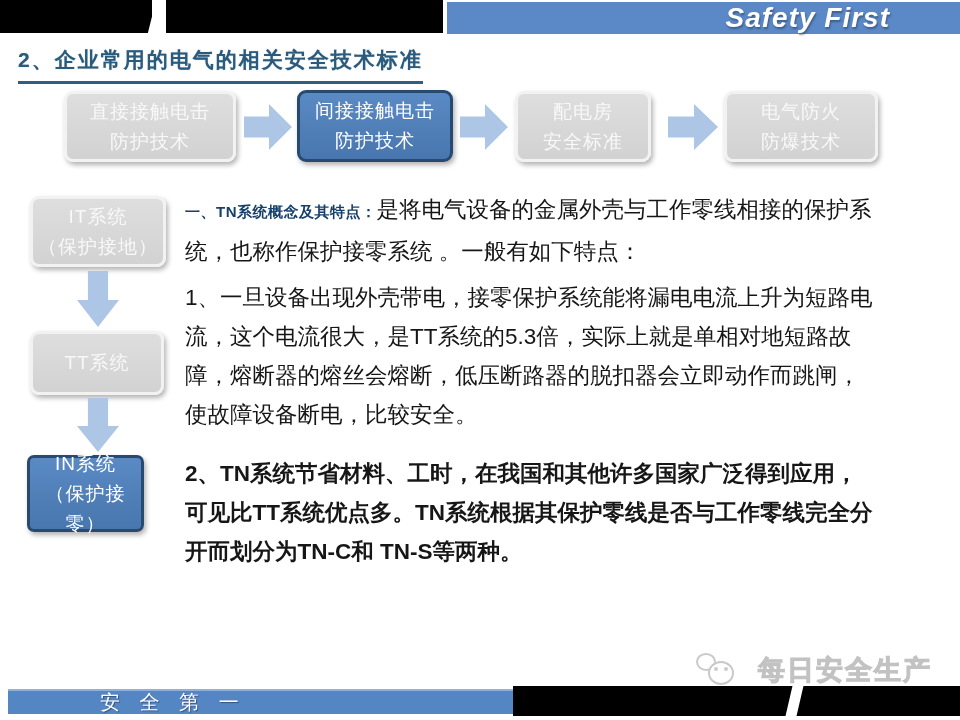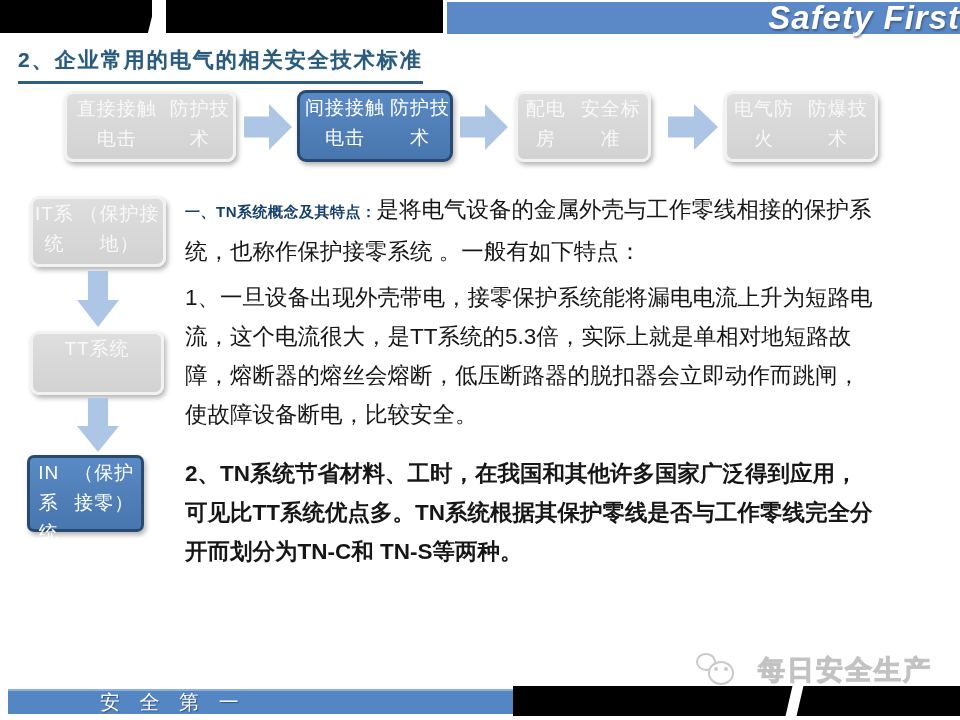--- a/index.html
+++ b/index.html
@@ -11,38 +11,39 @@
   }
 
   
   .topbar-black-a { position: absolute; left: 0; top: 0; width: 152px; height: 33px; background: #000; }
   .topbar-slash   { position: absolute; left: 152px; top: 0; width: 14px; height: 33px; background: #fff; transform: skewX(-14deg); }
   .topbar-black-b { position: absolute; left: 166px; top: 0; width: 277px; height: 33px; background: #000; }
   .topbar-blue {
     position: absolute; left: 447px; top: 2px; width: 513px; height: 32px;
     background: #5b88c6; color: #ffffff;
     display: flex; align-items: center; justify-content: flex-end;
-    font-size: 33px; font-weight: bold; font-style: italic;
+    padding-right: 70px;
+    font-size: 28px; font-weight: bold; font-style: italic;
     text-shadow: 1px 2px 2px rgba(40,60,90,.55);
     letter-spacing: 1px;
   }
 
   
   .page-title {
     position: absolute; left: 18px; top: 46px;
     display: inline-block;
     color: #2a5b7d; font-size: 21px; font-weight: bold; letter-spacing: 2px;
     padding-bottom: 7px; border-bottom: 3px solid #2e5f80;
     text-shadow: 0 0 1px rgba(42,91,125,.5);
   }
 
   
   .fbox {
     border-radius: 9px;
-    display: flex; flex-direction: row; align-items: flex-start; justify-content: center;
+    display: flex; flex-direction: column; align-items: center; justify-content: center;
     text-align: center; color: #fbfbfb;
     box-shadow: 2px 3px 5px rgba(0,0,0,.3);
   }
   .fbox.gray {
     background: linear-gradient(#dedede, #d2d2d2);
     border: 3px solid #f2f2f2;
     color: #f8f8f8;
   }
   .fbox.blue {
     background: linear-gradient(#5a8ac4, #4876ae);

